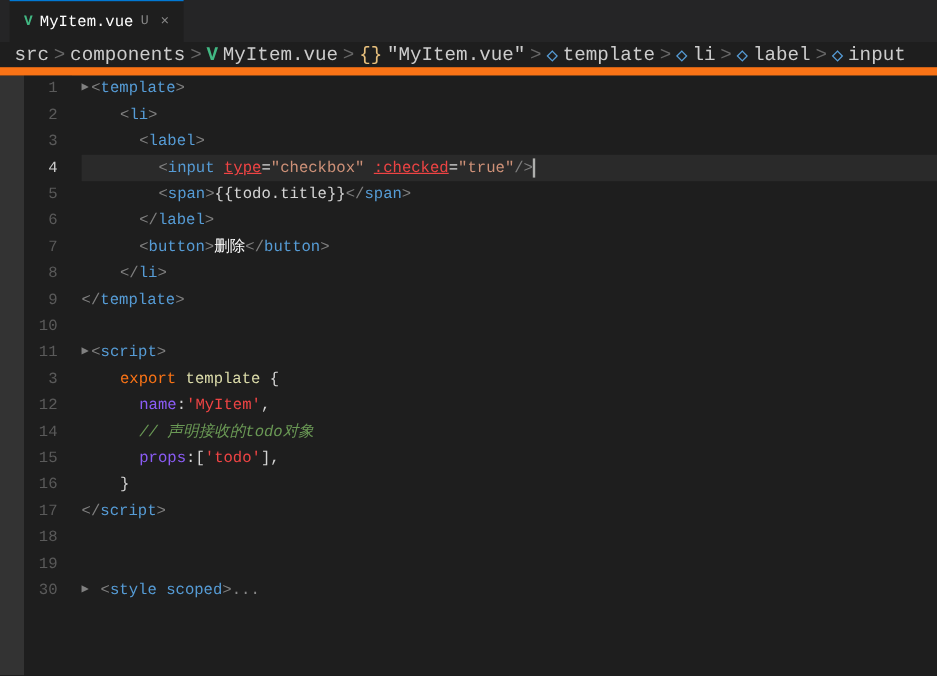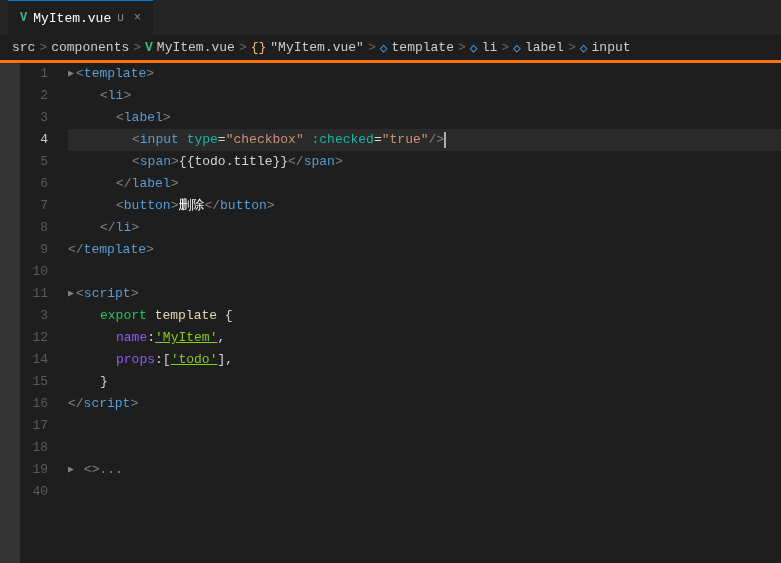--- a/index.html
+++ b/index.html
@@ -51,24 +51,24 @@
       margin-left: 4px;
     }
 
     
     .breadcrumb {
       background: #1e1e1e;
       height: 28px;
       display: flex;
       align-items: center;
       padding: 0 12px;
-      font-size: 13px;
+      font-size: 16px;
       color: #cccccc;
       flex-shrink: 0;
-      border-bottom: 3px solid #f97316;
+      border-bottom: 7px solid #f97316;
       gap: 4px;
     }
 
     .breadcrumb-sep {
       color: #666;
     }
 
     .breadcrumb-vue-icon {
       color: #42b883;
       font-weight: bold;
@@ -144,30 +144,30 @@
       line-height: 22px;
       font-size: 13px;
       white-space: pre;
       display: flex;
       align-items: center;
     }
 
     
     .tag { color: #569cd6; }
     .tag-bracket { color: #808080; }
-    .attr-name { color: #14b8a6; }
+    .attr-name { color: #ef4444; text-decoration: underline; }
     .attr-value { color: #ce9178; }
     .attr-equals { color: #d4d4d4; }
     .text-content { color: #ffffff; }
     .comment { color: #6a9955; font-style: italic; }
     .template-expr { color: #d4d4d4; text-align: right; }
     .bracket { color: #d4d4d4; }
-    .js-keyword { color: #22c55e; }
+    .js-keyword { color: #f97316; }
     .js-default { color: #dcdcaa; }
-    .js-string { color: #84cc16; text-decoration: underline; }
+    .js-string { color: #ef4444; }
     .js-prop { color: #8b5cf6; }
 
     
     .code-area::-webkit-scrollbar {
       width: 8px;
       height: 8px;
     }
     .code-area::-webkit-scrollbar-track {
       background: #1e1e1e;
     }
@@ -238,21 +238,21 @@
       <div class="line-number">10</div>
       <div class="line-number">11</div>
       <div class="line-number">3</div>
       <div class="line-number">12</div>
       <div class="line-number">14</div>
       <div class="line-number">15</div>
       <div class="line-number">16</div>
       <div class="line-number">17</div>
       <div class="line-number">18</div>
       <div class="line-number">19</div>
-      <div class="line-number">40</div>
+      <div class="line-number">30</div>
     </div>
 
     <div class="code-area">
 
       <div class="code-line">
         <span class="fold-arrow">▶</span><span class="tag-bracket">&lt;</span><span class="tag">template</span><span class="tag-bracket">&gt;</span>
       </div>
 
       <div class="code-line">
         <span class="indent-2"></span><span class="tag-bracket">&lt;</span><span class="tag">li</span><span class="tag-bracket">&gt;</span>
@@ -293,36 +293,39 @@
       </div>
 
       <div class="code-line">
         <span class="indent-2"></span><span class="js-keyword">export</span><span> </span><span class="js-default">template</span><span> </span><span class="bracket">{</span>
       </div>
 
       <div class="code-line">
         <span class="indent-3"></span><span class="js-prop">name</span><span class="bracket">:</span><span class="js-string">'MyItem'</span><span>,</span>
       </div>
 
+      <div class="code-line">
+        <span class="indent-3"></span><span class="comment">// 声明接收的todo对象</span>
+      </div>
 
       <div class="code-line">
         <span class="indent-3"></span><span class="js-prop">props</span><span class="bracket">:</span><span>[</span><span class="js-string">'todo'</span><span>],</span>
       </div>
 
       <div class="code-line">
         <span class="indent-2"></span><span class="bracket">}</span>
       </div>
 
       <div class="code-line">
         <span class="tag-bracket">&lt;/</span><span class="tag">script</span><span class="tag-bracket">&gt;</span>
       </div>
 
       <div class="code-line">&nbsp;</div>
 
       <div class="code-line">&nbsp;</div>
 
       <div class="code-line">
-        <span class="fold-arrow">▶</span><span> </span><span class="tag-bracket">&lt;</span><span class="tag-bracket">&gt;</span><span style="color:#888;">...</span>
+        <span class="fold-arrow">▶</span><span> </span><span class="tag-bracket">&lt;</span><span class="tag">style scoped</span><span class="tag-bracket">&gt;</span><span style="color:#888;">...</span>
       </div>
 
     </div>
   </div>
 </div>
 
 </body></html>

